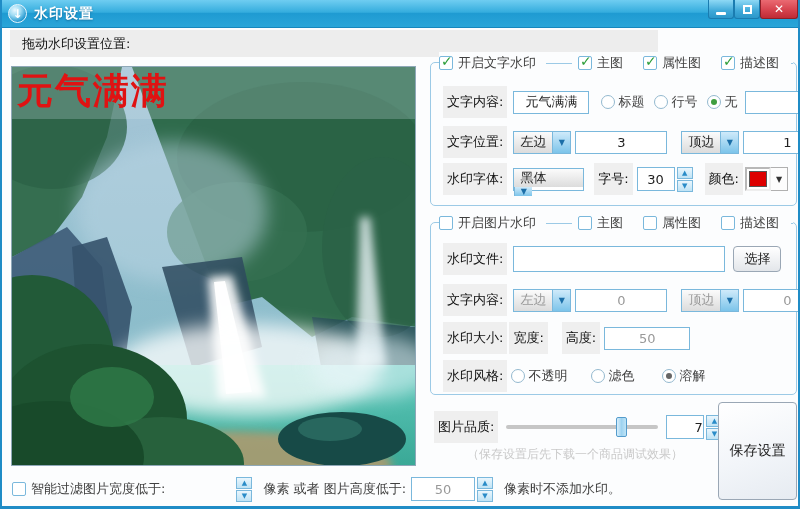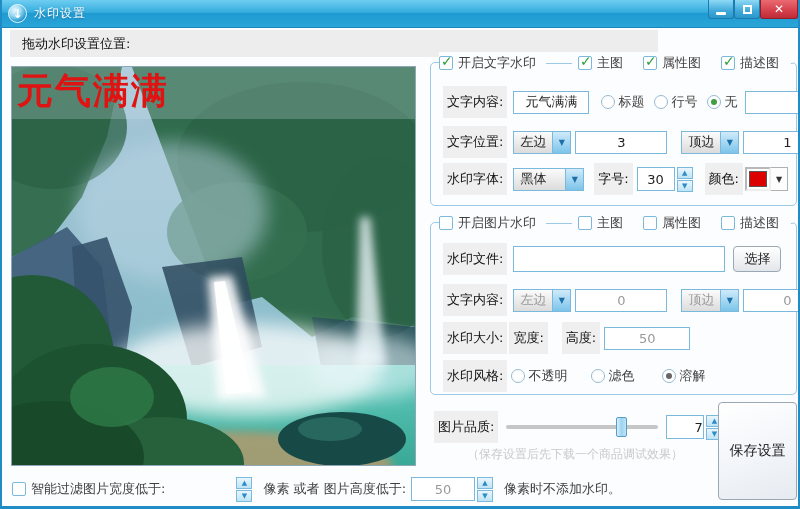--- a/index.html
+++ b/index.html
@@ -9,21 +9,21 @@
   .window { position:relative; width:800px; height:509px; background:#fcfdfe;
             border-left:2px solid #1f8cc6; border-right:2px solid #1f8cc6; border-bottom:3px solid #1f8cc6; overflow:hidden; }
 
   
   .titlebar { position:absolute; left:-2px; top:0; width:804px; height:28px;
               background:linear-gradient(180deg,#6fcdf1 0%,#35adde 45%,#1f9bd2 50%,#2aa5d8 100%);
               border-bottom:1px solid #1787bd; }
   .app-icon { position:absolute; left:8px; top:4px; width:19px; height:19px; border-radius:50%;
               background:radial-gradient(circle at 35% 30%, #e9f8ff 0%, #9fdcf4 35%, #1f96cf 75%, #1478ab 100%);
               border:1px solid #e8f6fd; color:#fff; text-align:center; line-height:18px; font-size:12px; font-weight:bold; }
-  .title { position:absolute; left:34px; top:5px; color:#fff; font-weight:normal; font-size:12px;
+  .title { position:absolute; left:34px; top:5px; color:#fff; font-weight:bold; font-size:14px;
            text-shadow:0 1px 2px rgba(0,60,100,.45); letter-spacing:1px; }
   .winbtns { position:absolute; right:6px; top:0; display:flex; }
   .wb { height:19px; border:1px solid #1a7cb0; border-top:none; display:flex; align-items:center; justify-content:center;
         border-radius:0 0 3px 3px; cursor:pointer; }
   .wb.min, .wb.max { width:26px; background:linear-gradient(180deg,#8ed9f5,#3fa9d9 60%,#2b97c9); }
   .wb.close { width:38px; background:linear-gradient(180deg,#ea6a72,#d6434e 55%,#bf2b36); border-color:#8e1f27; }
   .glyph-min { width:10px; height:3px; background:#fff; margin-top:8px; border-radius:1px; }
   .glyph-max { width:9px; height:9px; border:2px solid #fff; background:transparent; }
   .glyph-close { color:#fff; font-size:12px; font-weight:bold; line-height:1; }
 
@@ -226,21 +226,21 @@
       <input class="txt" style="width: 92px; margin-left: 4px;" value="3">
       <span class="dd" style="width:60px;margin-left:14px;">
         <span class="dd-text">顶边</span>
         <span class="dd-btn">▼</span>
       </span>
       <input class="txt" style="width: 88px; margin-left: 4px;" value="1">
     </div>
 
     <div class="row" style="top:103px;">
       <span class="flabel">水印字体:</span>
-      <span class="dd" style="width:128px;margin-left:6px;">
+      <span class="dd" style="width:128px;margin-left:6px;flex-direction:column;">
         <span class="dd-text">黑体</span>
         <span class="dd-btn">▼</span>
       </span>
       <span class="flabel" style="margin-left:10px;">字号:</span>
       <span class="spin" style="margin-left:4px;">
         <input class="txt" style="width: 38px;" value="30">
         <span class="spin-btns">
           <span class="sb">▲</span>
           <span class="sb">▼</span>
         </span>

